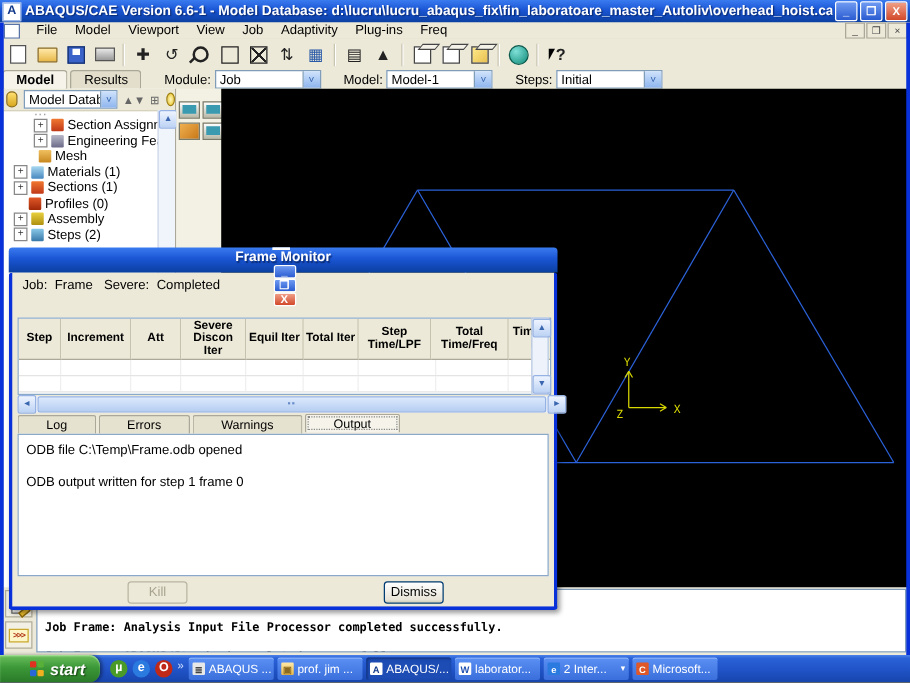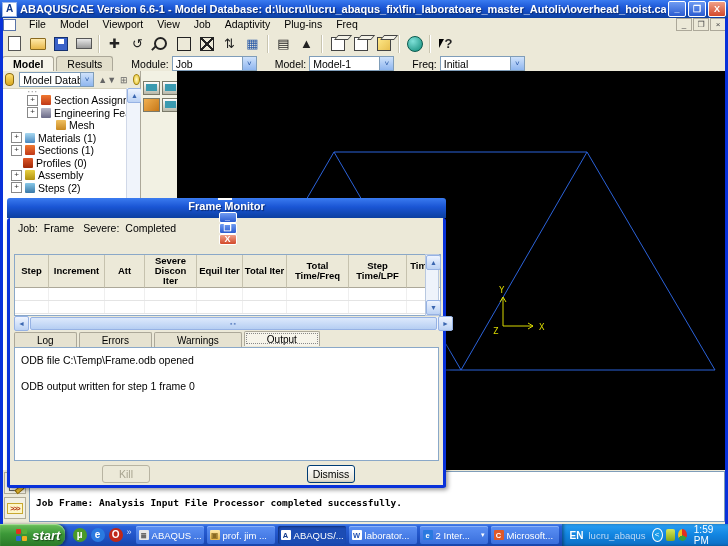--- a/index.html
+++ b/index.html
@@ -267,21 +267,21 @@
     <span class="ctx-label">Module:</span>
     <span class="combo" style="width:80px">
       <span>Job</span>
       <span class="cb-btn">˅</span>
     </span>
     <span class="ctx-label">Model:</span>
     <span class="combo" style="width:80px">
       <span>Model-1</span>
       <span class="cb-btn">˅</span>
     </span>
-    <span class="ctx-label">Freq:</span>
+    <span class="ctx-label">Steps:</span>
     <span class="combo" style="width:80px">
       <span>Initial</span>
       <span class="cb-btn">˅</span>
     </span>
   </div>
 
   <div class="main">
 
     <div class="treepanel">
       <div class="tree-toolbar">
@@ -299,21 +299,21 @@
         <div class="titem t-ind2">
           <span class="expander">+</span>
           <span class="tico" style="background:linear-gradient(#f07830,#c03818)"></span>
           <span>Section Assignm</span>
         </div>
         <div class="titem t-ind2">
           <span class="expander">+</span>
           <span class="tico" style="background:linear-gradient(#b8b8c8,#6a6a88)"></span>
           <span>Engineering Fea</span>
         </div>
-        <div class="titem t-ind2" style="padding-left:53px">
+        <div class="titem t-ind2" style="padding-left:28px">
           <span class="tico" style="background:linear-gradient(#f0c060,#c88820)"></span>
           <span>Mesh</span>
         </div>
         <div class="titem t-ind1">
           <span class="expander">+</span>
           <span class="tico" style="background:linear-gradient(#a8d8f0,#4888c0)"></span>
           <span>Materials (1)</span>
         </div>
         <div class="titem t-ind1">
           <span class="expander">+</span>
@@ -391,22 +391,22 @@
     </div>
 
     <div class="mtable">
       <div class="mhead">
         <div class="hc" style="width:34px">Step</div>
         <div class="hc" style="width:56px">Increment</div>
         <div class="hc" style="width:40px">Att</div>
         <div class="hc" style="width:52px">Severe Discon Iter</div>
         <div class="hc" style="width:46px">Equil Iter</div>
         <div class="hc" style="width:44px">Total Iter</div>
+        <div class="hc" style="width:58px">Step Time/LPF</div>
         <div class="hc" style="width:62px">Total Time/Freq</div>
-        <div class="hc" style="width:58px">Step Time/LPF</div>
         <div class="hc" style="width:50px">Time/LPF Inc</div>
       </div>
       <div class="mrow">
         <div class="rc" style="width:34px"></div>
           <div class="rc" style="width:56px"></div>
           <div class="rc" style="width:40px"></div>
           <div class="rc" style="width:52px"></div>
           <div class="rc" style="width:46px"></div>
           <div class="rc" style="width:44px"></div>
           <div class="rc" style="width:62px"></div>
@@ -504,23 +504,15 @@
       <div class="task">
         <span class="ticon" style="background:#2a7ae0">e</span>
         <span>2 Inter...</span>
         <span class="chev">▾</span>
       </div>
       <div class="task">
         <span class="ticon" style="background:#e05828">C</span>
         <span>Microsoft...</span>
       </div>
     </div>
-    <div class="tray">
-      <span class="lang">EN</span>
-      <span class="traytext">lucru_abaqus</span>
-      <span class="trayicon" style="background:#1a9ae8;border:1px solid #fff">&lt;</span>
-      <span class="trayicon" style="background:linear-gradient(#d8e858,#88a818);border-radius:2px"></span>
-      <span class="trayicon" style="background:conic-gradient(#e03020 0 33%,#38a038 33% 66%,#f0c020 66%)"></span>
-      <span class="time">1:59 PM</span>
-    </div>
   </div>
 
 </div>
 
 </body></html>

